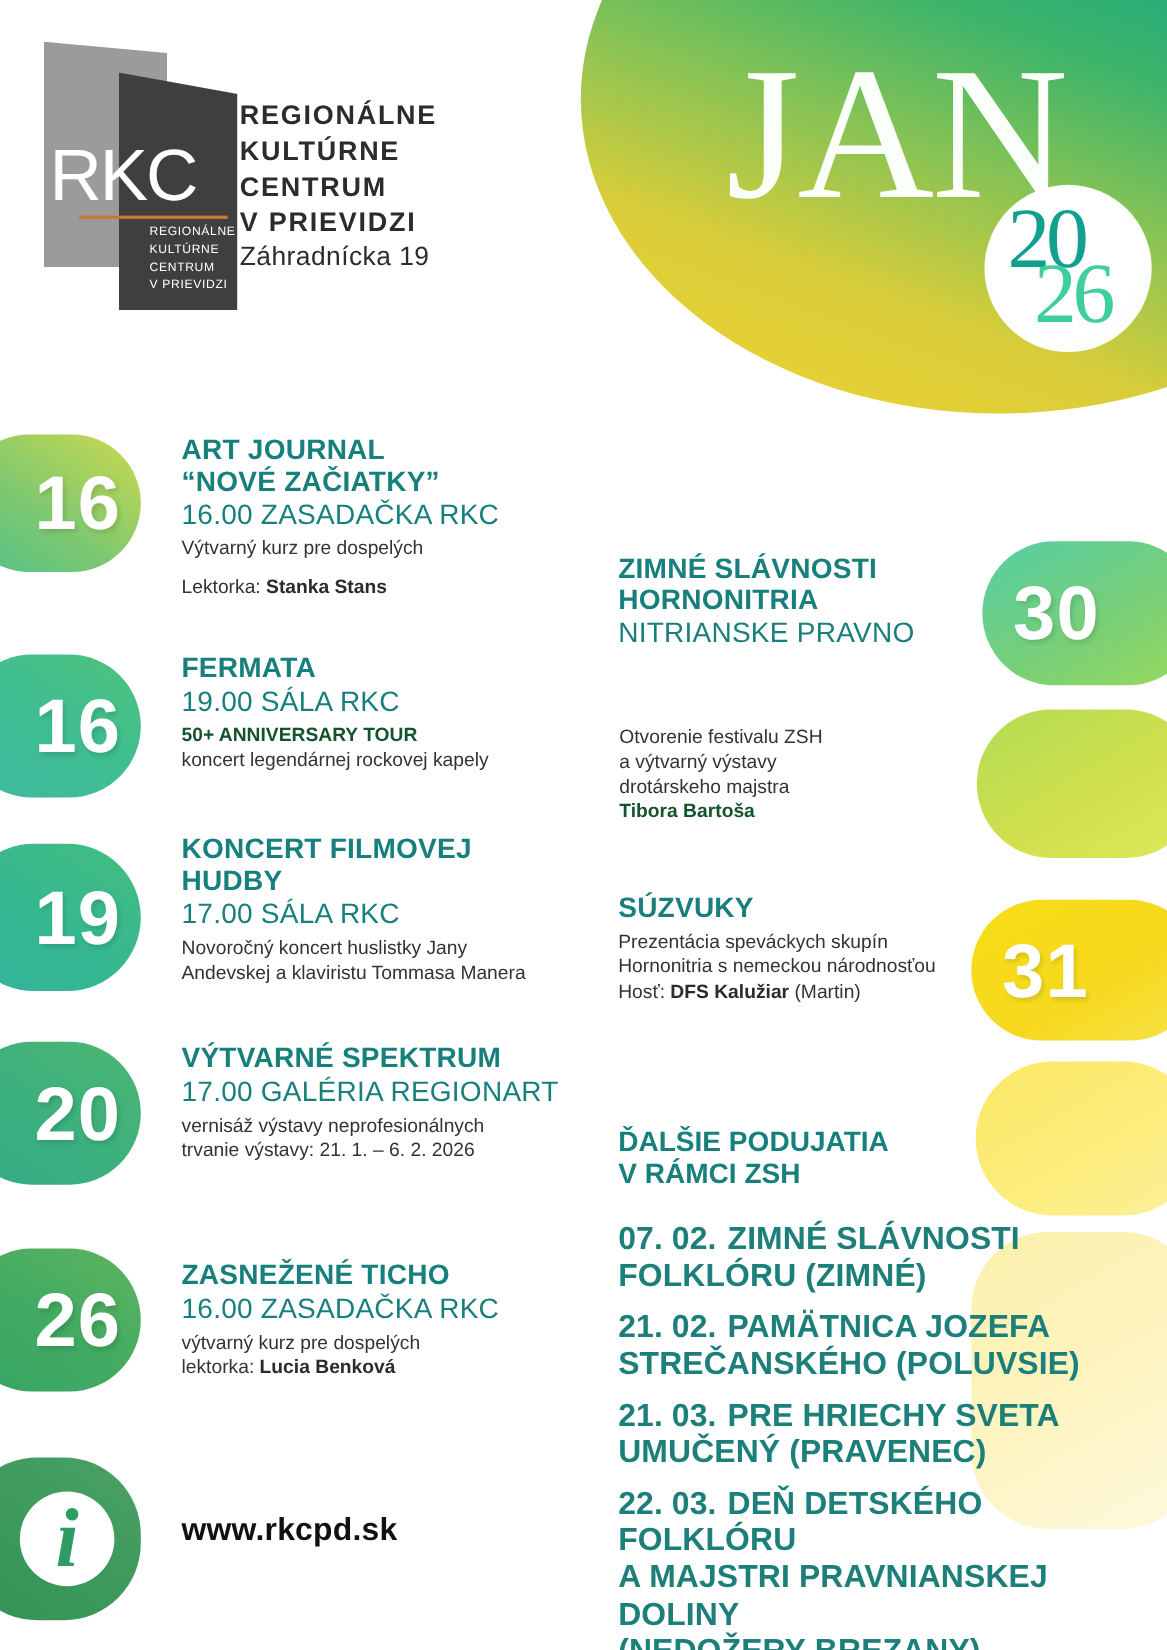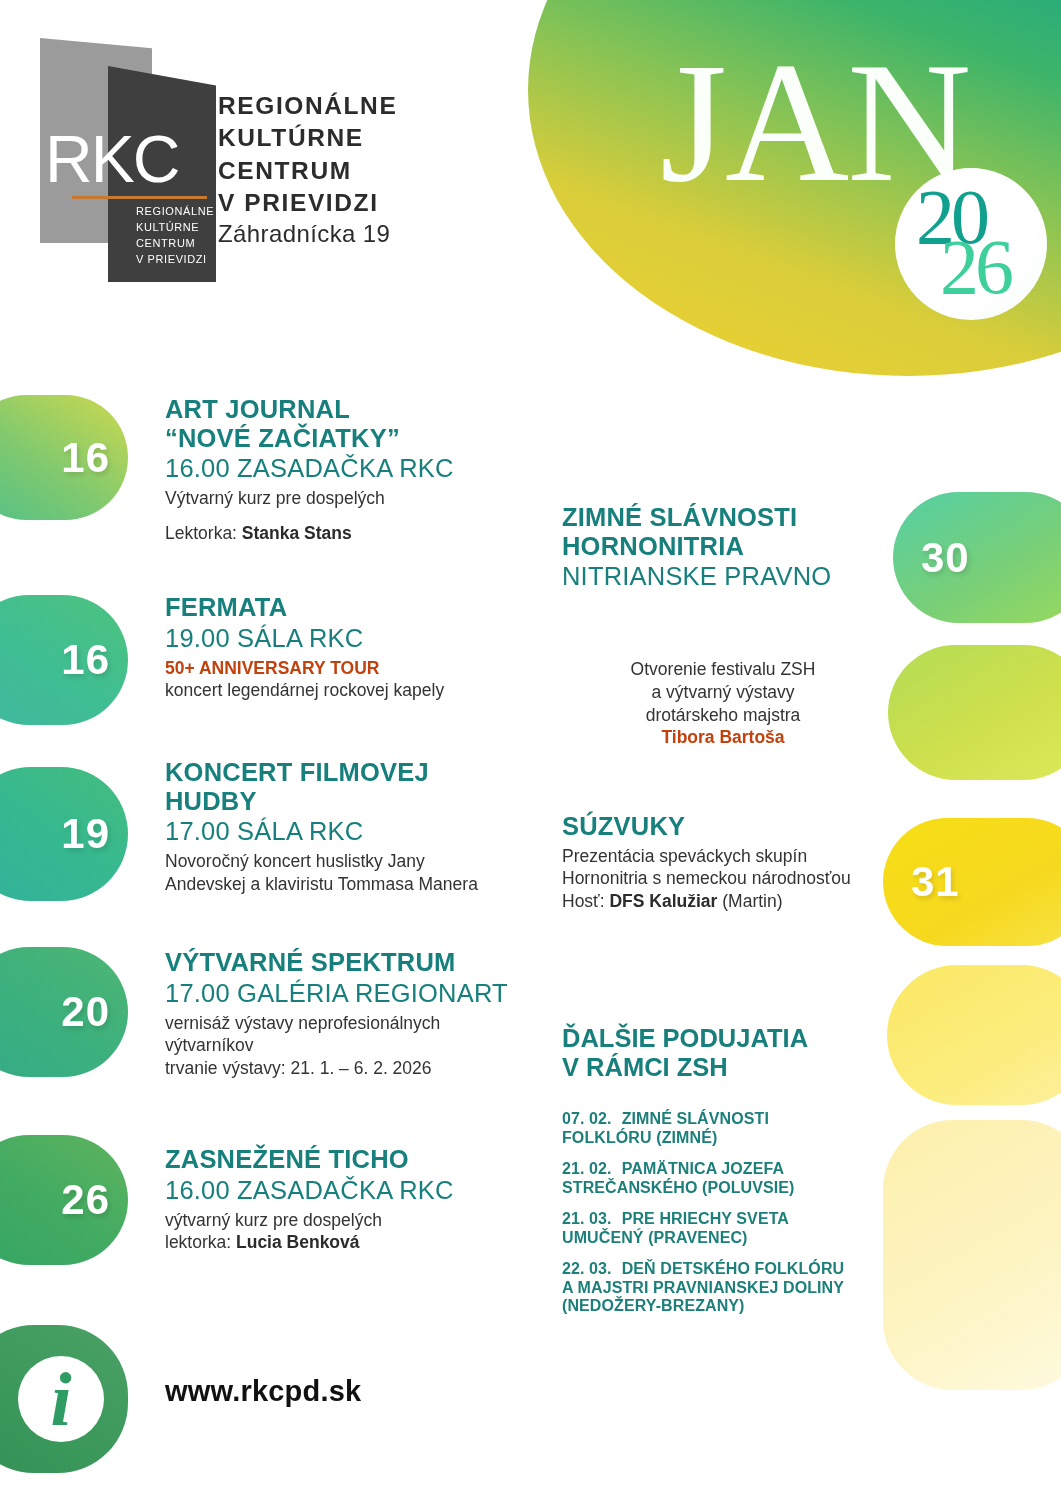--- a/index.html
+++ b/index.html
@@ -94,21 +94,21 @@
   
   .pill{
     position:absolute;
     border-radius:70px;
     display:flex;align-items:center;
     z-index:2;
   }
   .pill-l{left:-36px;justify-content:flex-end;padding-right:18px;}
   .pill-r{right:-30px;justify-content:flex-start;padding-left:28px;}
   .pill .num{
-    font-size:42px;font-weight:bold;color:#ffffff;
+    font-size:69px;font-weight:bold;color:#ffffff;
     letter-spacing:1px;
     text-shadow:2px 3px 5px rgba(0,0,0,.13);
     line-height:1;
   }
   .info-i{
     font-family:"Liberation Serif", serif;
     font-size:76px;font-style:italic;font-weight:bold;
     color:#2f9d63;line-height:1;
   }
   .info-circle{
@@ -126,31 +126,31 @@
   .evt .meta{
     color:#17807d;font-weight:400;font-size:25.5px;line-height:1.18;
     letter-spacing:.2px;margin-top:1px;
   }
   .evt .desc{
     color:#333333;font-weight:400;font-size:17.5px;line-height:1.3;
     margin-top:4px;
   }
   .evt .desc b{font-weight:bold;color:#2b2b2b;}
   .evt .sub-strong{
-    color:#c2410c;font-weight:bold;font-size:17.5px;line-height:1.3;margin-top:4px;
+    color:#14532d;font-weight:bold;font-size:17.5px;line-height:1.3;margin-top:4px;
   }
 
   
   .zsh-head{
     position:absolute;z-index:5;
     color:#17807d;font-weight:bold;font-size:25.5px;line-height:1.14;
   }
   .zsh-list{position:absolute;z-index:5;}
   .zsh-item{
-    color:#1c7f7a;font-weight:bold;font-size:16px;line-height:1.16;
+    color:#1c7f7a;font-weight:bold;font-size:29px;line-height:1.16;
     margin-bottom:13px;letter-spacing:.1px;
   }
   .zsh-item .dt{margin-right:10px;}
 
   .site{
     position:absolute;left:165px;top:1375px;z-index:6;
     font-size:29px;font-weight:bold;color:#111111;letter-spacing:.2px;
   }
 </style>
 </head>
@@ -198,21 +198,21 @@
 
     <div class="pill pill-r" style="top:965px;width:176px;height:140px;background:linear-gradient(150deg,#fbe864 0%,#fced7e 60%,#fdf0a0 100%);"></div>
 
     <div class="pill pill-r" style="top:1120px;width:180px;height:270px;background:linear-gradient(150deg,#fdf0ac 0%,#fdf4c2 55%,#fefadf 100%);"></div>
 
     <div class="evt" style="left:17px;top:503px;width:345px;">
       <div class="title">ZIMNÉ SLÁVNOSTI</div>
       <div class="title">HORNONITRIA</div>
       <div class="meta">NITRIANSKE PRAVNO</div>
     </div>
-    <div class="evt" style="left:18px;top:658px;width:320px;text-align:center;">
+    <div class="evt" style="left:18px;top:658px;width:320px;">
       <div class="desc" style="margin-top:0;">Otvorenie festivalu ZSH</div>
       <div class="desc" style="margin-top:0;">a výtvarný výstavy</div>
       <div class="desc" style="margin-top:0;">drotárskeho majstra</div>
       <div class="sub-strong" style="margin-top:0;">Tibora Bartoša</div>
     </div>
 
     <div class="evt" style="left:17px;top:812px;width:345px;">
       <div class="title">SÚZVUKY</div>
       <div class="desc">Prezentácia speváckych skupín</div>
       <div class="desc" style="margin-top:0;">Hornonitria s nemeckou národnosťou</div>
@@ -294,21 +294,20 @@
       <div class="title">HUDBY</div>
       <div class="meta">17.00 SÁLA RKC</div>
       <div class="desc">Novoročný koncert huslistky Jany</div>
       <div class="desc" style="margin-top:0;">Andevskej a klaviristu Tommasa Manera</div>
     </div>
 
     <div class="evt" style="left:165px;top:948px;width:390px;">
       <div class="title">VÝTVARNÉ SPEKTRUM</div>
       <div class="meta">17.00 GALÉRIA REGIONART</div>
       <div class="desc">vernisáž výstavy neprofesionálnych</div>
-      <div class="desc" style="margin-top:0;">výtvarníkov</div>
       <div class="desc" style="margin-top:0;">trvanie výstavy: 21. 1. – 6. 2. 2026</div>
     </div>
 
     <div class="evt" style="left:165px;top:1145px;width:380px;">
       <div class="title">ZASNEŽENÉ TICHO</div>
       <div class="meta">16.00 ZASADAČKA RKC</div>
       <div class="desc">výtvarný kurz pre dospelých</div>
       <div class="desc" style="margin-top:0;"><span>lektorka: </span><b>Lucia Benková</b></div>
     </div>
 

